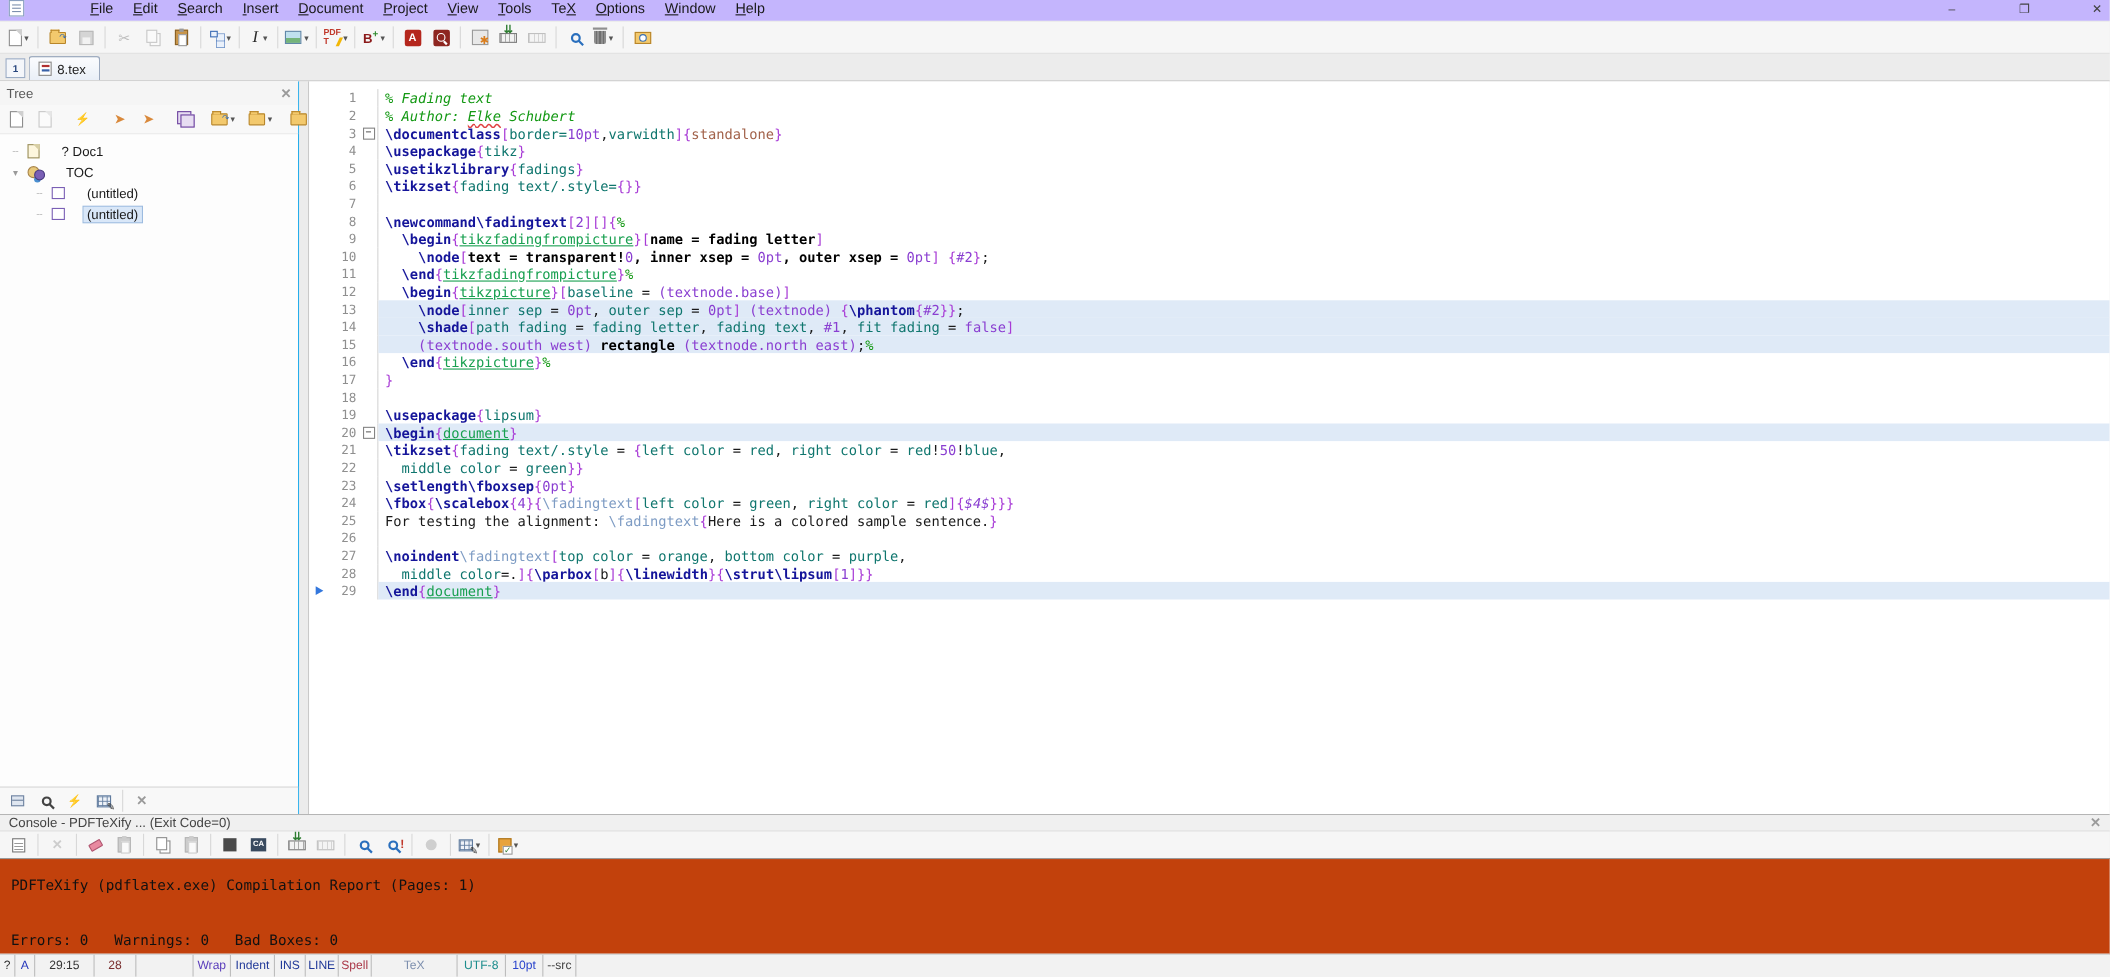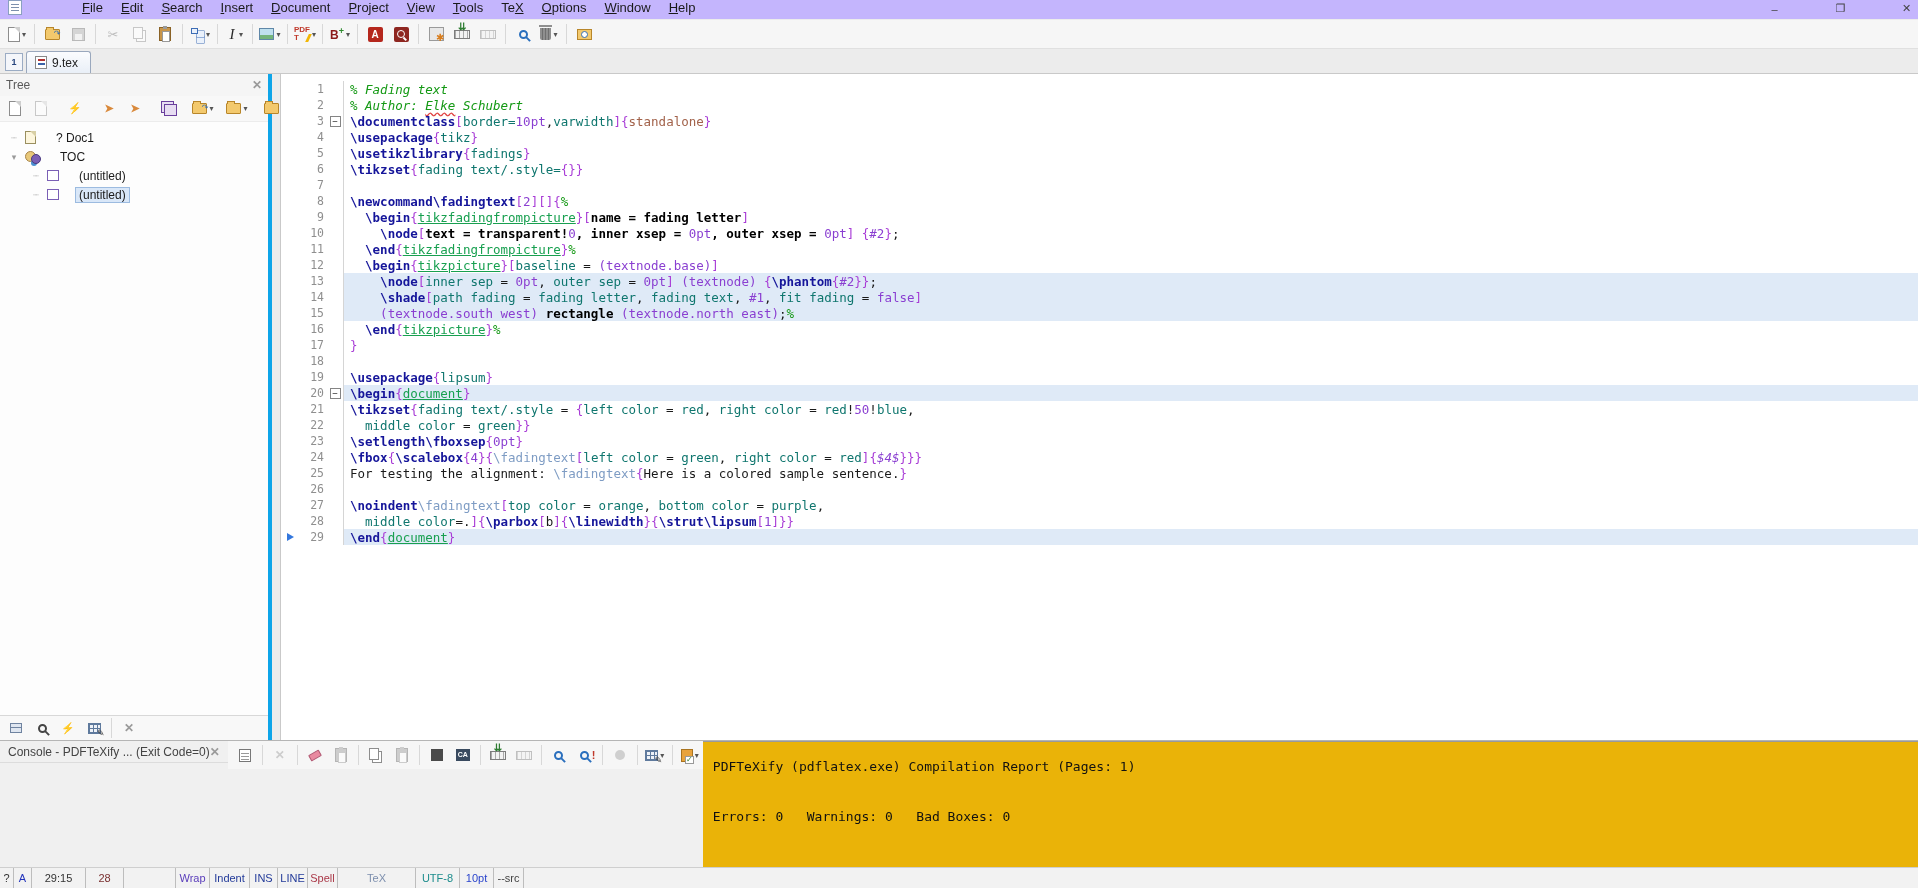--- a/index.html
+++ b/index.html
@@ -90,21 +90,21 @@
   .tab-sel-icon { width:18px; height:18px; margin:0 3px 2px 2px; background:#f4f6fa; border:1px solid #9bacc4; display:flex; align-items:center; justify-content:center; font-size:9px; color:#27457d; font-weight:bold; }
   .tab { height:22px; display:flex; align-items:center; gap:5px; padding:0 12px 0 8px; font-size:12px; color:#222;
          background:linear-gradient(180deg,#fbfcfe,#e9eff7); border:1px solid #9aa8bd; border-bottom:none; border-radius:3px 3px 0 0; }
   .tab .ticon { width:12px; height:13px; background:#fff; border:1px solid #888; position:relative; }
   .tab .ticon::after { content:""; position:absolute; left:2px; top:2px; width:7px; height:2px; background:#b03030; box-shadow:0 4px 0 #3a62a8; }
 
   
   .main { flex:1; display:flex; min-height:0; }
 
   
-  .treepanel { width:272px; background:#fdfdfd; border-right:4px solid #0ea5e9; display:flex; flex-direction:column; }
+  .treepanel { width:272px; background:#fdfdfd; border-right:1px solid #0ea5e9; display:flex; flex-direction:column; }
   .tree-header { height:22px; display:flex; align-items:center; padding:0 6px; color:#5a5a5a; font-size:12px; background:#f5f5f5; }
   .tree-header .spacer { flex:1; }
   .tree-toolbar { height:26px; display:flex; align-items:center; border-bottom:1px solid #ececec; padding-left:2px; background:#f8f8f8; }
   .tree-body { flex:1; position:relative; font-size:12px; color:#1a1a1a; padding-top:6px; overflow:hidden; }
   .titem { height:19px; display:flex; align-items:center; gap:5px; }
   .titem .twig { color:#9a9a9a; font-size:9px; width:12px; text-align:center; }
   .titem .lbl { padding:0 3px;margin-left:12px; }
   .titem.selected .lbl { background:#d9e7f8; outline:1px solid #9cbbe0; }
   .t-doc { width:11px; height:13px; background:#fdf6dd; border:1px solid #9a8f5f; position:relative; }
   .t-doc::after { content:""; position:absolute; right:-1px; top:-1px; border:3px solid #d8cfa5; border-left-color:transparent; border-bottom-color:transparent; }
@@ -135,25 +135,25 @@
   .s-b { color:#a83bd6; }
   .s-k { color:#0f766e; }
   .s-n { color:#8a3fd1; }
   .s-e { color:#18a050; text-decoration:underline; }
   .s-o { color:#000; font-weight:bold; }
   .s-m { color:#8a3fd1; font-style:italic; }
   .s-u { color:#7e9cc4; }
   .s-cls { color:#a2624a; }
 
   
-  .console { height:127px; display:flex; border-top:1px solid #b5b5b5; }
+  .console { height:127px; display:flex; flex-direction:column; border-top:1px solid #b5b5b5; }
   .console-header { height:22px; background:#f0f0f0; display:flex; align-items:center; padding:0 8px; font-size:12px; color:#444; border-bottom:1px solid #dcdcdc; }
   .console-header .spacer { flex:1; }
   .console-toolbar { height:28px; background:#f6f6f6; display:flex; align-items:center; padding-left:4px; }
-  .console-out { flex:1; background:#eab308; border-top:1px solid #9a9a9a; font-family:"DejaVu Sans Mono", monospace; font-size:13px; color:#111; padding:12px 0 0 10px; white-space:pre; line-height:25px; }
+  .console-out { flex:1; background:#c2410c; border-top:1px solid #9a9a9a; font-family:"DejaVu Sans Mono", monospace; font-size:13px; color:#111; padding:12px 0 0 10px; white-space:pre; line-height:25px; }
 
   
   .statusbar { height:21px; background:#f2f2f2; border-top:1px solid #cfcfcf; display:flex; align-items:stretch; font-size:11px; color:#333; }
   .scell { display:flex; align-items:center; justify-content:center; border-right:1px solid #bdbdbd; overflow:hidden; white-space:nowrap; }
   .scell:last-child { border-right:none; }
 </style>
 </head>
 <body>
 
 <div class="app">
@@ -243,21 +243,21 @@
       <span class="tsep"></span>
       <span class="tbtn">
         <span class="ic ic-foldersearch"></span>
       </span>
     </div>
 
   <div class="tabbar">
     <span class="tab-sel-icon">1</span>
     <div class="tab">
       <span class="ticon"></span>
-      <span>9.tex</span>
+      <span>8.tex</span>
     </div>
   </div>
 
   <div class="main">
 
     <div class="treepanel">
       <div class="tree-header">
         <span>Tree</span>
         <span class="spacer"></span>
         <span class="ic-x">✕</span>

